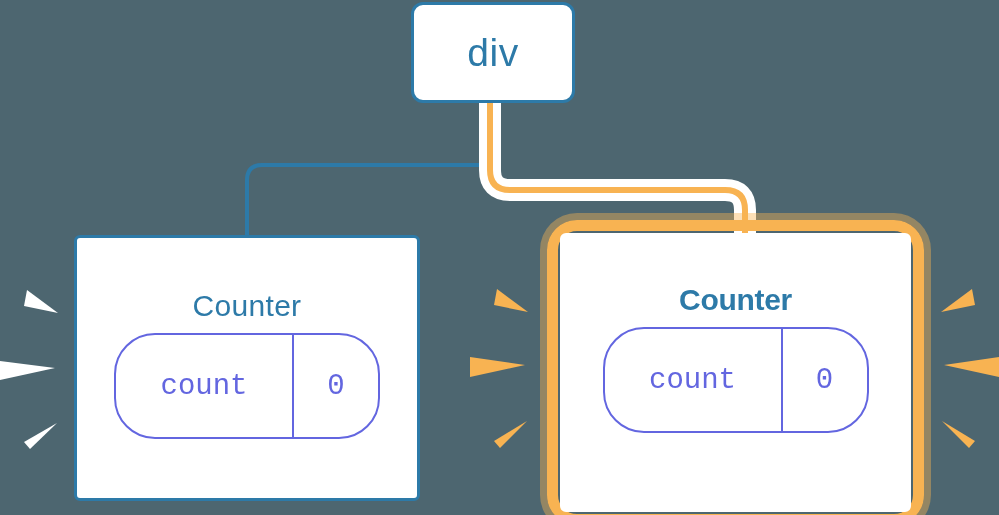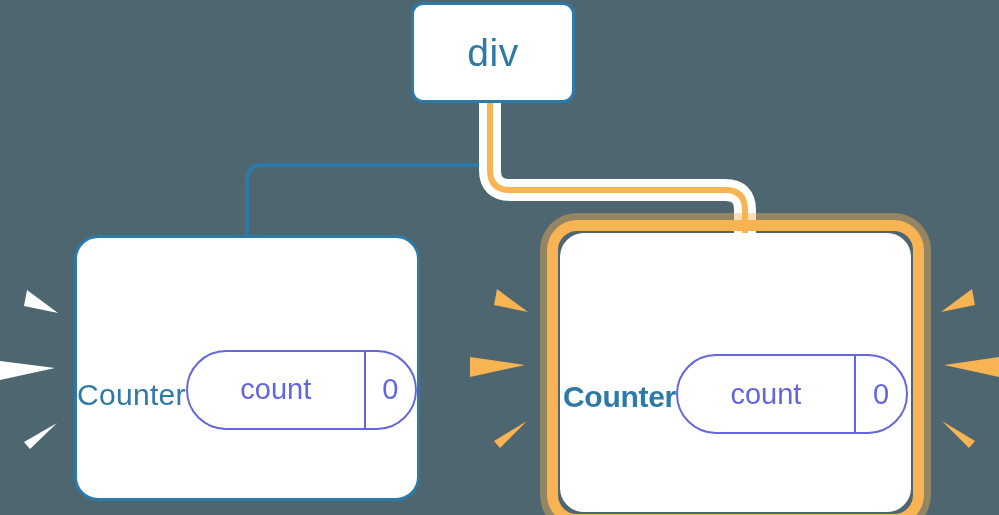--- a/index.html
+++ b/index.html
@@ -51,23 +51,23 @@
   }
   .node-div .node-title {
     font-size: 39px;
     color: #2d7aa8;
     font-weight: 400;
     letter-spacing: 0.5px;
   }
 
   .node-counter {
     border: 3px solid #2d7aa8;
-    border-radius: 24px;
-    display: flex;
-    flex-direction: row;
+    border-radius: 6px;
+    display: flex;
+    flex-direction: column;
     align-items: center;
     justify-content: flex-start;
   }
   .node-counter-left {
     left: 74px;
     top: 235px;
     width: 346px;
     height: 266px;
   }
   .node-counter-right {
@@ -105,28 +105,29 @@
     letter-spacing: 0.3px;
   }
   .node-counter-right .node-title {
     margin-top: 49px;
     font-weight: 700;
     letter-spacing: -0.3px;
   }
 
   
   .state-pill {
-    margin-top: 43px;
-    height: 80px;
+    margin-top: 12px;
+    height: 106px;
     border: 2px solid #6366e0;
     border-radius: 41px;
     display: flex;
     align-items: stretch;
     box-sizing: border-box;
     background: #ffffff;
+    font-family: Liberation Mono, monospace;
   }
   .node-counter-left .state-pill { width: 266px; }
   .node-counter-right .state-pill { width: 266px; }
 
   .state-key, .state-val {
     display: flex;
     align-items: center;
     justify-content: center;
     color: #6366e0;
     font-size: 29px;

